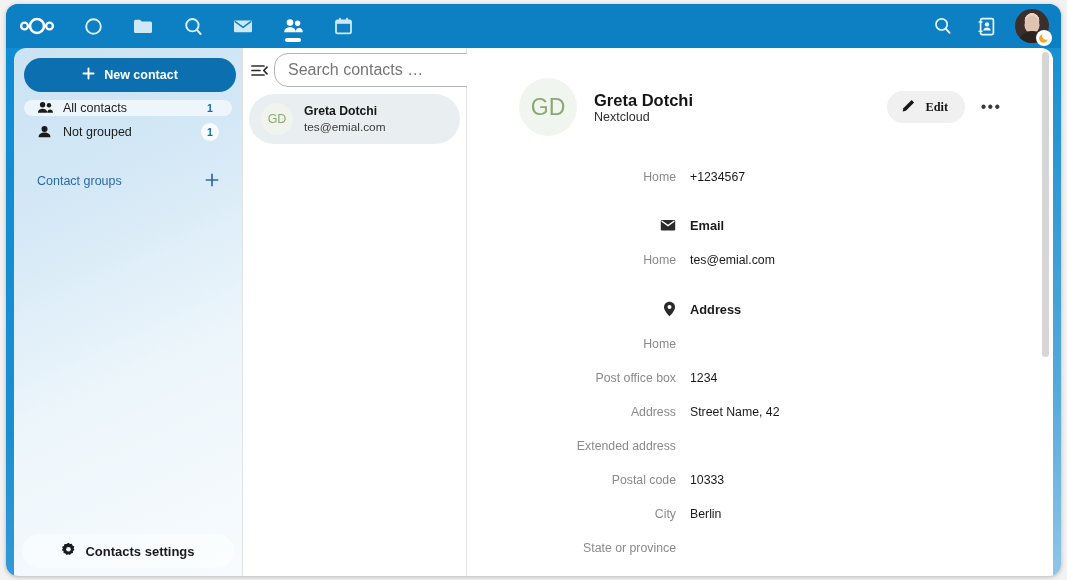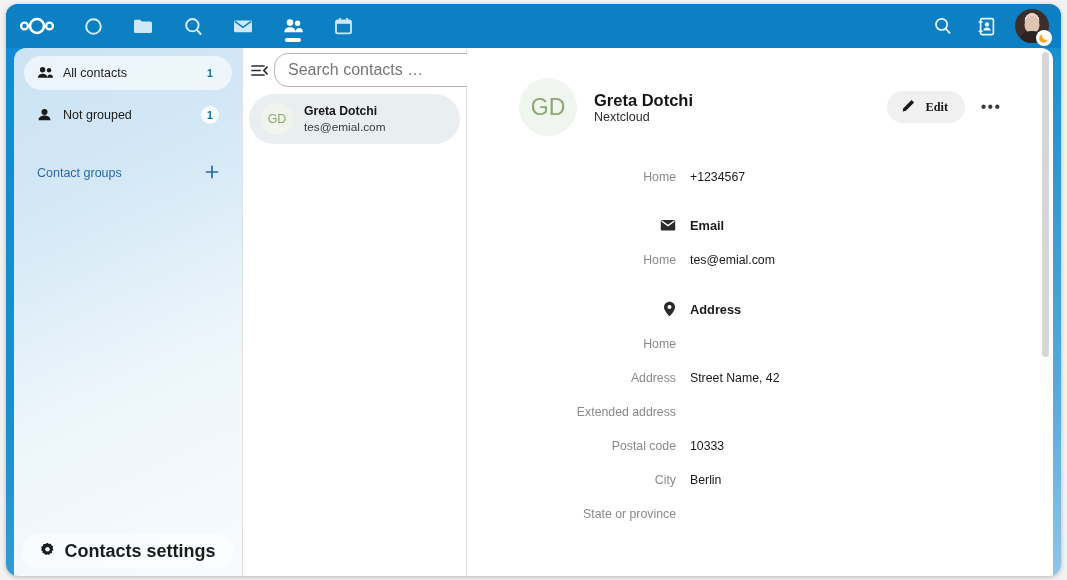--- a/index.html
+++ b/index.html
@@ -133,21 +133,21 @@
     display: flex;
     align-items: center;
     justify-content: center;
     gap: 9px;
     cursor: pointer;
     border: none;
     width: 212px;
     font-family: "Liberation Sans", sans-serif;
   }
   .sb-item {
-    height: 34px;
+    height: 16px;
     border-radius: 17px;
     display: flex;
     align-items: center;
     padding: 0 13px;
     margin: 8px 2px 0 2px;
     cursor: pointer;
     font-size: 12.5px;
     color: #1b1b1b;
   }
   .sb-item.active { background: rgba(255,255,255,.62); }
@@ -182,21 +182,21 @@
     position: absolute;
     left: 8px; bottom: 8px;
     width: 212px;
     height: 34px;
     border-radius: 17px;
     background: rgba(255,255,255,.5);
     display: flex;
     align-items: center;
     justify-content: center;
     gap: 9px;
-    font-size: 18px;
+    font-size: 13px;
     font-weight: bold;
     color: #1b1b1b;
     cursor: pointer;
   }
 
   
   #listpane {
     width: 225px;
     flex: 0 0 225px;
     height: 528px;
@@ -448,20 +448,29 @@
         </div>
       </div>
     </div>
 
   </div>
 
   <div id="appcontent">
 
     <div id="sidebar">
 
+      <button id="new-contact">
+        <span>
+          <svg width="13" height="13" viewBox="0 0 13 13">
+            <line x1="6.5" y1="1.4" x2="6.5" y2="11.6" stroke="#fff" stroke-width="1.9" stroke-linecap="round"></line>
+            <line x1="1.4" y1="6.5" x2="11.6" y2="6.5" stroke="#fff" stroke-width="1.9" stroke-linecap="round"></line>
+          </svg>
+        </span>
+        <span>New contact</span>
+      </button>
 
       <div class="sb-item active">
         <span class="sb-icon">
           <svg width="17" height="14" viewBox="0 0 17 14">
             <circle cx="5.6" cy="3.8" r="2.7" fill="#1b1b1b"></circle>
             <circle cx="12" cy="4.2" r="2.2" fill="#1b1b1b"></circle>
             <path d="M0.9 11.8c0-2.5 2.1-4 4.7-4s4.7 1.5 4.7 4z" fill="#1b1b1b"></path>
             <path d="M10.2 11.8c0-2.1 1.1-3.4 2.9-3.4 1.8 0 2.9 1.3 2.9 3.4z" fill="#1b1b1b"></path>
           </svg>
         </span>
@@ -575,20 +584,24 @@
             </svg>
           </span>
           <span>Address</span>
         </div>
 
         <div class="prop-row">
           <span class="prop-label">Home</span>
           <span class="prop-value"></span>
         </div>
         <div class="prop-row">
+          <span class="prop-label">Post office box</span>
+          <span class="prop-value">1234</span>
+        </div>
+        <div class="prop-row">
           <span class="prop-label">Address</span>
           <span class="prop-value">Street Name, 42</span>
         </div>
         <div class="prop-row">
           <span class="prop-label">Extended address</span>
           <span class="prop-value"></span>
         </div>
         <div class="prop-row">
           <span class="prop-label">Postal code</span>
           <span class="prop-value">10333</span>

